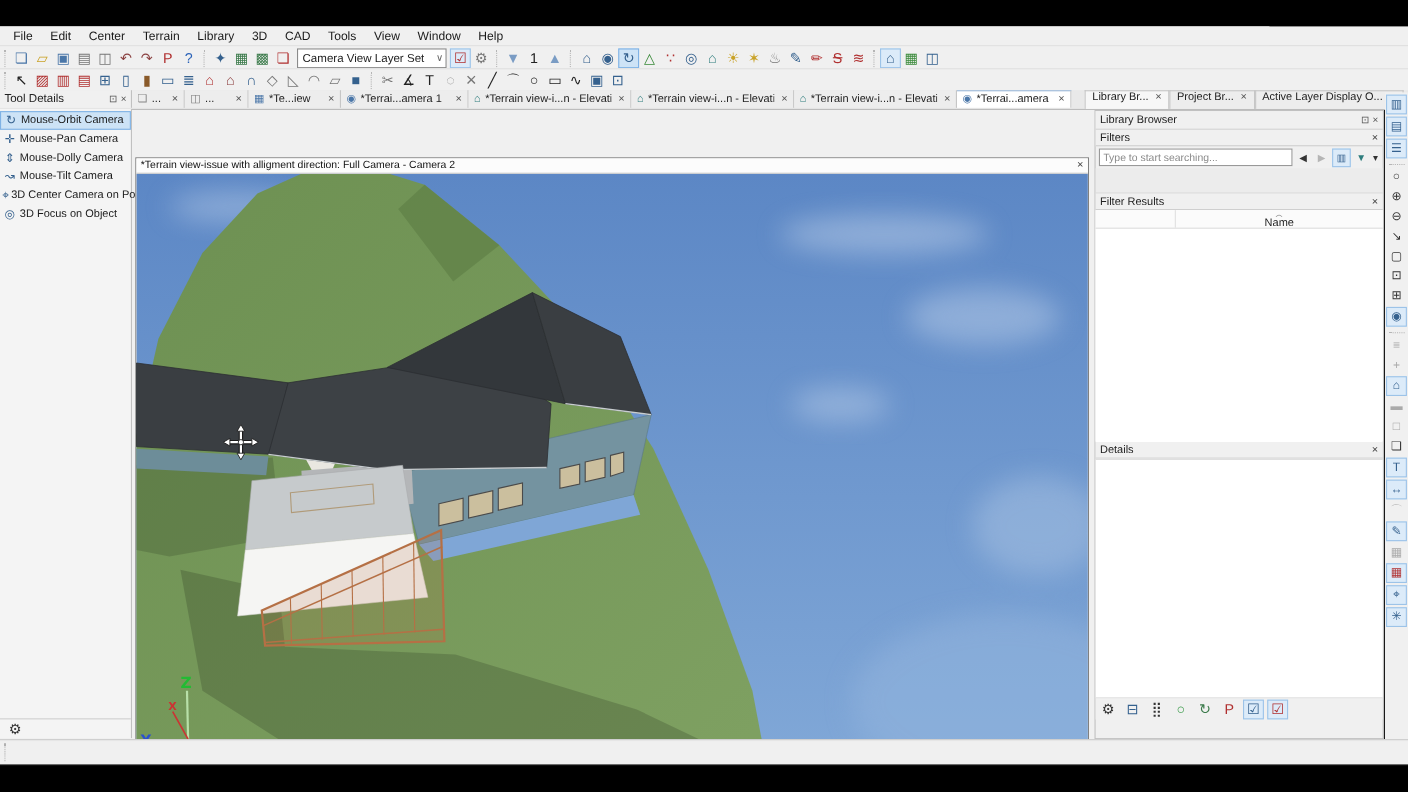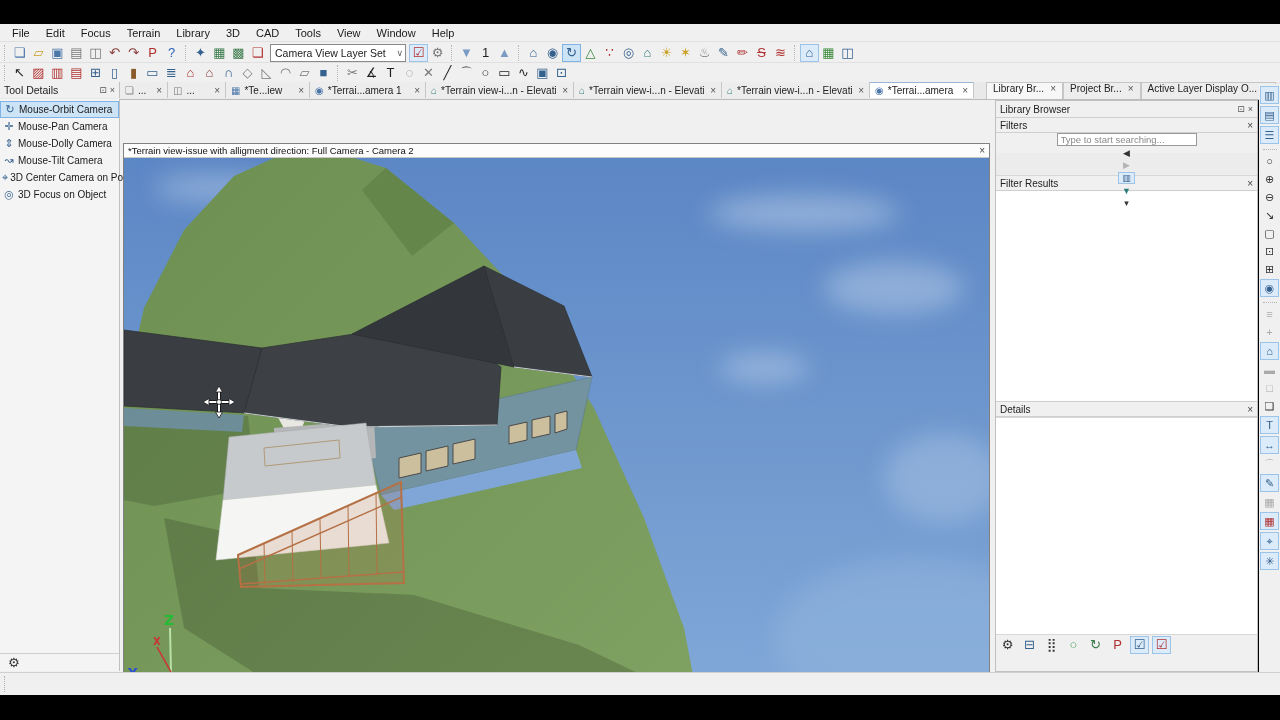--- a/index.html
+++ b/index.html
@@ -48,21 +48,21 @@
   .vp-title .spacer{flex:1;}
   .vp-title .t-close{color:#444;font-size:10px;}
   .vp-canvas{width:865px;height:557px;display:block;}
   
   .right-panel{position:absolute;left:995px;top:76px;width:263px;height:572px;background:#f0f0f0;border:1px solid #c0c0c0;box-sizing:border-box;font-size:10px;color:#222;}
   .sec-head{height:14px;display:flex;align-items:center;background:#f0f0f0;border-bottom:1px solid #cfcfcf;padding:0 4px;}
   .sec-head .spacer{flex:1}
   .sec-head .x{color:#444;font-size:10px;}
   .panel-title{height:16px;display:flex;align-items:center;padding:0 4px;border-bottom:1px solid #cfcfcf;background:#f0f0f0;}
   .panel-title .spacer{flex:1}
-  .filters-body{display:flex;align-items:center;height:20px;padding:0 3px;gap:2px;flex-direction:column;}
+  .filters-body{display:flex;align-items:center;height:20px;padding:0 3px;gap:2px;}
   .search-input{flex:1;height:14px;border:1px solid #999;background:#fff;font-size:9.5px;padding:0 3px;color:#222;font-family:"Liberation Sans",sans-serif;}
   .search-input::placeholder{color:#8a8a8a;}
   .mini-btn{width:15px;height:15px;display:flex;align-items:center;justify-content:center;font-size:9px;color:#333;}
   .mini-btn.boxed{background:#dcebf9;border:1px solid #9cc3e8;}
   .mini-btn.gray{color:#b5b5b5;}
   .filters-blank{height:22px;background:#ececec;border-bottom:1px solid #d8d8d8;}
   .results-table{background:#fff;border-bottom:1px solid #cfcfcf;height:210px;}
   .results-header{display:flex;height:16px;border-bottom:1px solid #d8d8d8;background:#fbfbfb;}
   .col-a{width:72px;border-right:1px solid #e0e0e0;}
   .col-b{flex:1;display:flex;flex-direction:column;align-items:center;justify-content:center;line-height:7px;}
@@ -86,21 +86,21 @@
 <body>
 
 <div class="stage">
   <div class="black-bar top"></div>
 
   <div class="app">
 
     <div class="menubar">
         <span class="menu-item">File</span>
         <span class="menu-item">Edit</span>
-        <span class="menu-item">Focus</span>
+        <span class="menu-item">Center</span>
         <span class="menu-item">Terrain</span>
         <span class="menu-item">Library</span>
         <span class="menu-item">3D</span>
         <span class="menu-item">CAD</span>
         <span class="menu-item">Tools</span>
         <span class="menu-item">View</span>
         <span class="menu-item">Window</span>
         <span class="menu-item">Help</span>
       </div>
 
@@ -424,20 +424,27 @@
         <span class="mini-btn" style="color:#2e7d7d">▼</span>
         <span class="mini-btn" style="width:7px">▾</span>
       </div>
       <div class="filters-blank"></div>
       <div class="sec-head">
         <span>Filter Results</span>
         <span class="spacer"></span>
         <span class="x">×</span>
       </div>
       <div class="results-table">
+        <div class="results-header">
+          <div class="col-a"></div>
+          <div class="col-b">
+            <span class="sort-caret">︿</span>
+            <span>Name</span>
+          </div>
+        </div>
         <div class="results-body"></div>
       </div>
       <div class="sec-head">
         <span>Details</span>
         <span class="spacer"></span>
         <span class="x">×</span>
       </div>
       <div class="details-body"></div>
       <div class="lb-toolbar">
           <span class="icon-btn" style="color: rgb(51, 51, 51);">⚙</span>

